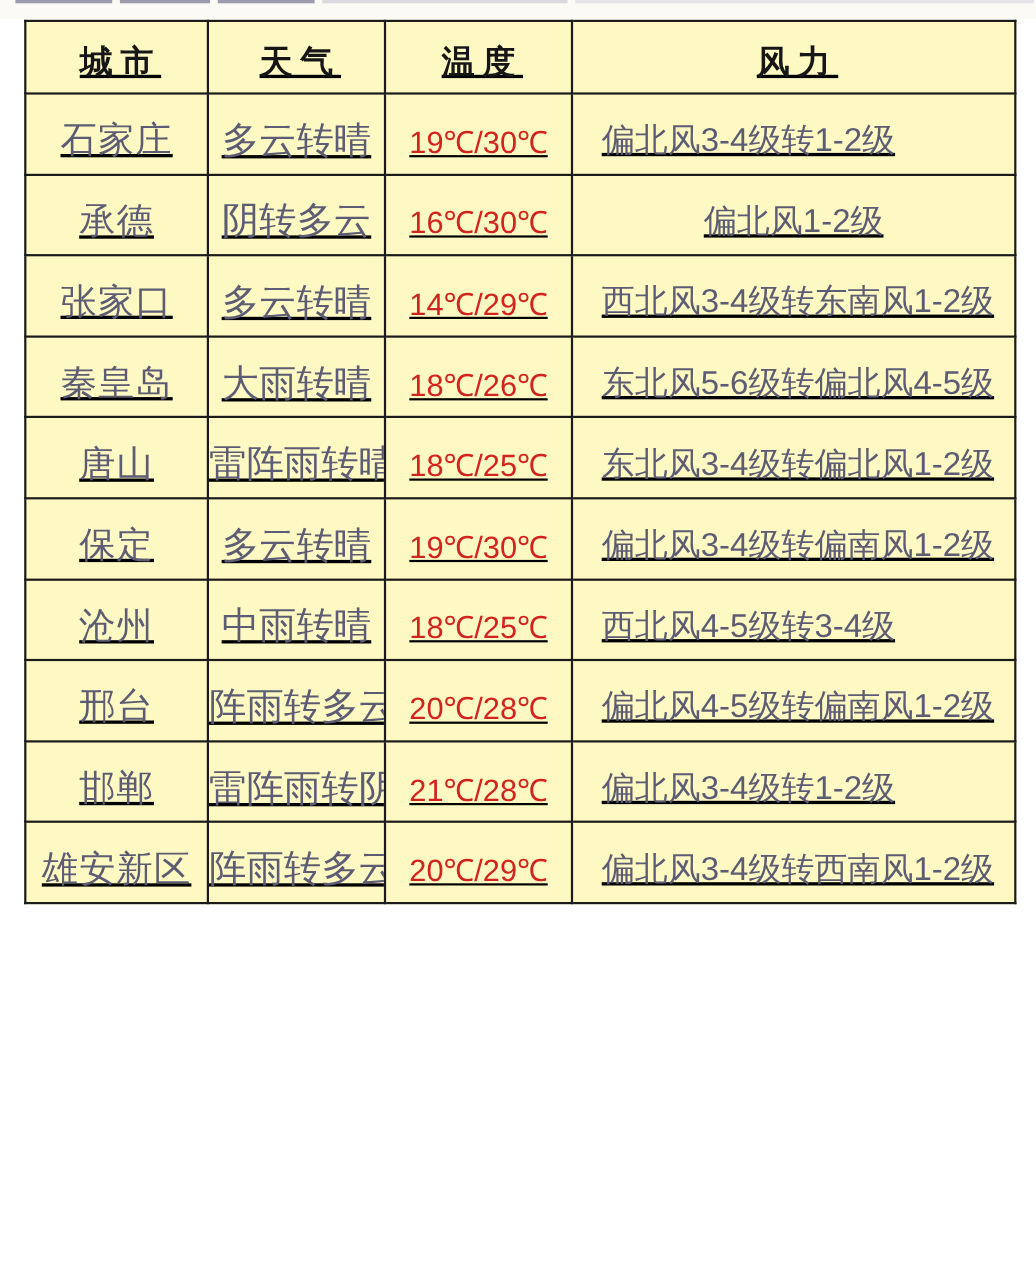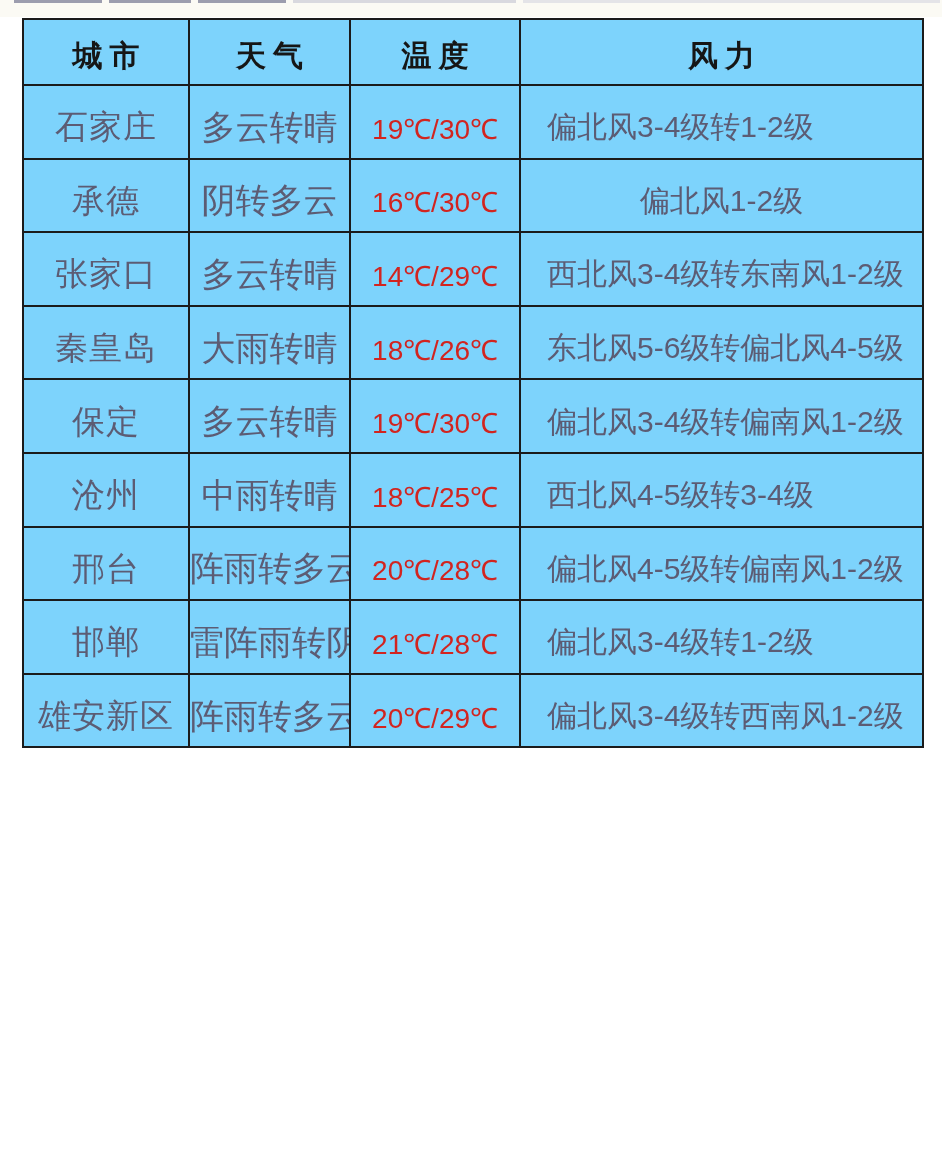--- a/index.html
+++ b/index.html
@@ -14,21 +14,21 @@
   .frag-b { background:#d9d9df; }
   .frag-c { background:#e4e4e8; }
   .f1 { left:14px;  width:88px;  }
   .f2 { left:109px; width:82px;  }
   .f3 { left:198px; width:88px;  }
   .f4 { left:293px; width:223px; }
   .f5 { left:523px; width:417px; }
 
   table.weather { position:absolute; left:22px; top:18px; width:900px;
                   border-collapse:collapse; table-layout:fixed;
-                  background:#7dd3fc; }
+                  background:#fef9c3;text-decoration:underline; }
   .weather th, .weather td { border:2px solid #1b1b1b; text-align:center;
                              vertical-align:middle; overflow:hidden; white-space:nowrap; }
   .weather thead tr { height:66px; }
   .weather tbody tr { height:73.6px; }
 
   .weather th { font-family:"Liberation Serif", serif; font-weight:bold;
                 font-size:30px; color:#161616; letter-spacing:7px; text-indent:7px;
                 padding-top:8px; }
 
   .weather td { padding-top:12px; }
@@ -87,20 +87,26 @@
       <td class="c-temp">14℃/29℃</td>
       <td class="c-wind">西北风3-4级转东南风1-2级</td>
     </tr>
         <tr>
       <td class="c-city">秦皇岛</td>
       <td class="c-weather">大雨转晴</td>
       <td class="c-temp">18℃/26℃</td>
       <td class="c-wind">东北风5-6级转偏北风4-5级</td>
     </tr>
         <tr>
+      <td class="c-city">唐山</td>
+      <td class="c-weather">雷阵雨转晴</td>
+      <td class="c-temp">18℃/25℃</td>
+      <td class="c-wind">东北风3-4级转偏北风1-2级</td>
+    </tr>
+        <tr>
       <td class="c-city">保定</td>
       <td class="c-weather">多云转晴</td>
       <td class="c-temp">19℃/30℃</td>
       <td class="c-wind">偏北风3-4级转偏南风1-2级</td>
     </tr>
         <tr>
       <td class="c-city">沧州</td>
       <td class="c-weather">中雨转晴</td>
       <td class="c-temp">18℃/25℃</td>
       <td class="c-wind">西北风4-5级转3-4级</td>

